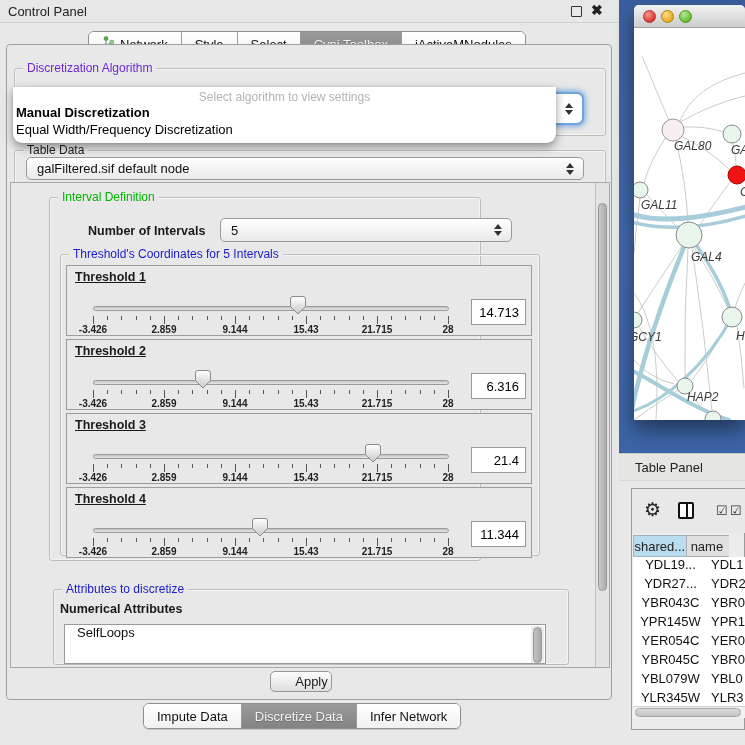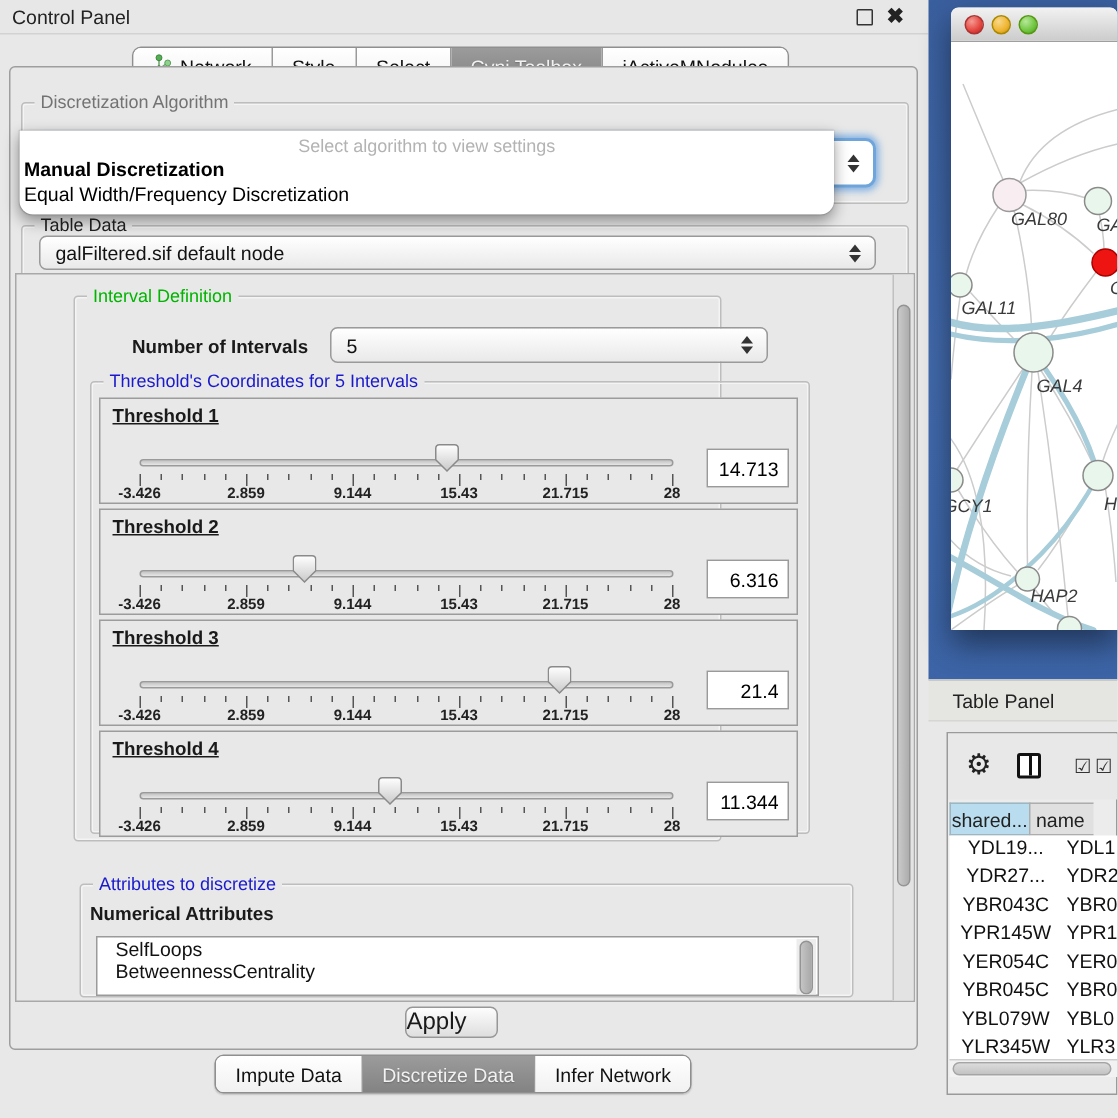--- a/index.html
+++ b/index.html
@@ -50,21 +50,21 @@
   .tick { position:absolute; top:50px; width:1px; height:4px; background:#555; }
   .tick.major { height:8px; }
   .tick-label { position:absolute; top:58px; transform:translateX(-50%); font-size:10px; font-weight:bold; color:#222; white-space:nowrap; }
   .valbox { position:absolute; left:404px; top:33px; width:55px; height:26px; border:1px solid #9a9a9a; background:#fff; font-size:13px; text-align:right; padding-right:6px; font-family:"Liberation Sans",sans-serif; }
 
   #numattr-list { position:absolute; left:10px; top:34px; width:482px; height:40px; background:#fff; border:1px solid #9a9a9a; overflow:hidden; }
   .list-item { font-size:13px; padding-left:12px; line-height:15px; color:#111; }
   #numattr-scroll { position:absolute; right:1px; top:1px; width:13px; height:38px; background:#ededed; }
   #numattr-scroll .thumb { position:absolute; left:2px; top:1px; width:9px; height:36px; background:linear-gradient(90deg,#c4c4c4,#a8a8a8); border:1px solid #949494; border-radius:5px; }
 
-  .button { position:absolute; background:linear-gradient(#fdfdfd,#dedede); border:1px solid #979797; border-radius:5px; font-size:16px; display:flex; align-items:center; justify-content:flex-start; }
+  .button { position:absolute; background:linear-gradient(#fdfdfd,#dedede); border:1px solid #979797; border-radius:5px; font-size:13px; display:flex; align-items:center; justify-content:center;padding-left:21px; }
   #apply-btn { left:270px; top:671px; width:62px; height:21px; }
 
   
   #right-panel { position:absolute; left:619px; top:0; width:126px; height:745px; background:#e8e8e8; }
   #net-zone { position:absolute; left:0; top:0; width:126px; height:453px; background:linear-gradient(#3a5f9e,#4169ab 55%,#3c64a6);font-style:italic; }
   #mac-window { position:absolute; left:15px; top:5px; width:111px; height:415px; background:#fff; border-radius:5px 5px 0 0; box-shadow:0 10px 20px rgba(0,0,0,.45); }
   #mac-titlebar { position:absolute; left:0; top:0; width:111px; height:23px; border-radius:5px 5px 0 0; background:linear-gradient(#f2f2f2,#cccccc); border-bottom:1px solid #9f9f9f; }
   .tlight { position:absolute; top:5px; width:13px; height:13px; border-radius:50%; }
   #net-canvas { position:absolute; left:0; top:23px; width:111px; height:392px; background:#fff; overflow:hidden; }
 
@@ -119,21 +119,21 @@
         <span>Cyni Toolbox</span>
       </div>
       <div class="seg">
         <span>jActiveMNodules</span>
       </div>
     </div>
 
   <div id="content-panel"></div>
 
   <div class="groupbox" style="left:14px; top:68px; width:592px; height:68px;">
-    <span class="grouplabel" style="color:#737373;">Discretization Algorithm</span>
+    <span class="grouplabel" style="color:#6d28d9;">Discretization Algorithm</span>
   </div>
   <div id="algo-combo" class="combo">
     <span class="spin">
         <i class="up"></i>
         <i class="dn"></i>
       </span>
   </div>
 
   <div class="groupbox" style="left:14px; top:150px; width:592px; height:36px;">
     <span class="grouplabel" style="color:#222;">Table Data</span>
@@ -348,21 +348,20 @@
           </div>
       </div>
     </div>
 
     <div class="groupbox" style="left:42px; top:406px; width:516px; height:76px;">
       <span class="grouplabel" style="color:#1a1acc;">Attributes to discretize</span>
       <span style="position:absolute; left:6px; top:12px; font-size:12.5px; font-weight:bold;">Numerical Attributes</span>
       <div id="numattr-list">
         <div id="numattr-items">
             <div class="list-item">SelfLoops</div>
-            <div class="list-item">BetweennessCentrality</div>
           </div>
         <div id="numattr-scroll">
             <div class="thumb"></div>
           </div>
       </div>
     </div>
 
     <div class="vscroll" style="right:0; top:0; width:14px; height:484px;">
       <div class="thumb" style="top:20px; height:388px;"></div>
     </div>

